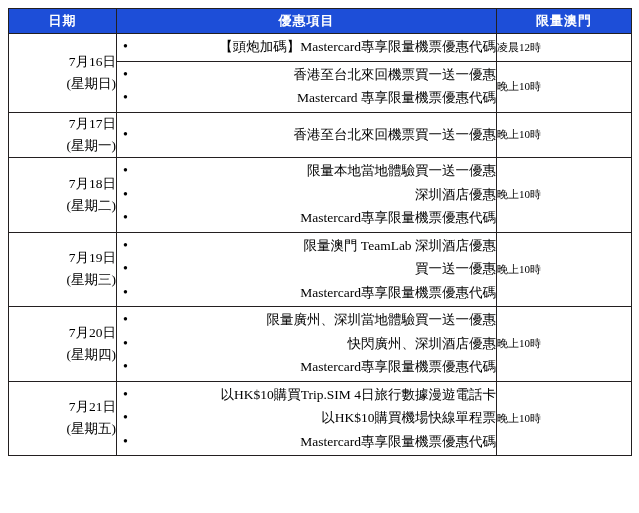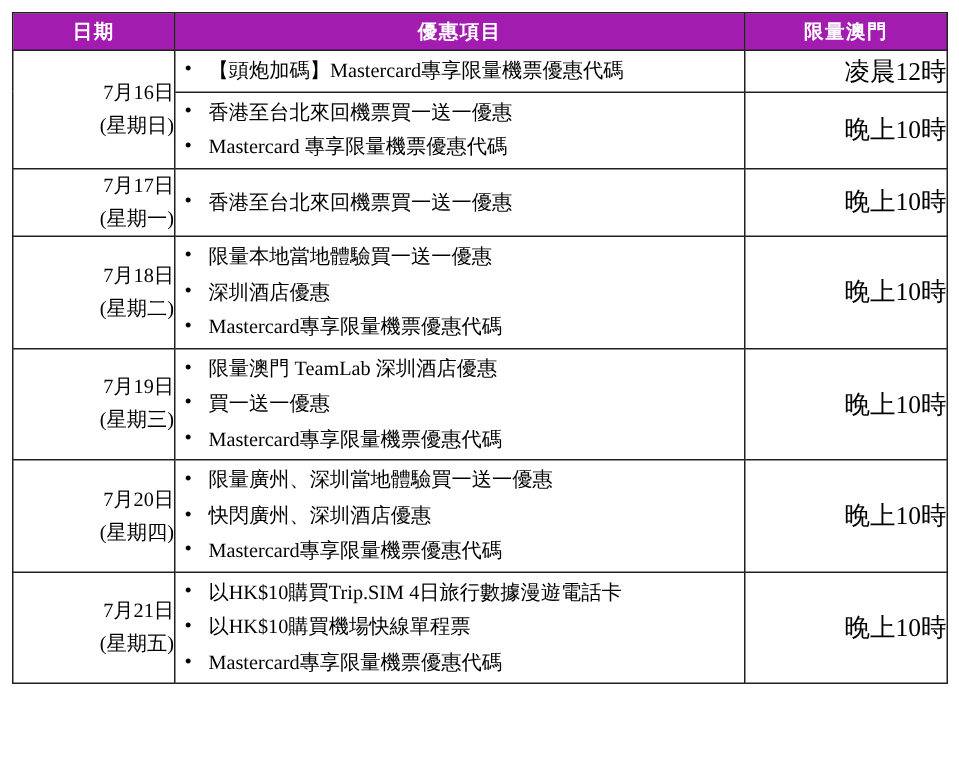--- a/index.html
+++ b/index.html
@@ -25,21 +25,21 @@
     table-layout: fixed;
     width: 623px;
     margin: 0 auto;
   }
   table.promo th, table.promo td {
     border: 1px solid #231f20;
     vertical-align: middle;
     padding: 0;
   }
   thead th {
-    background: #a21caf;
+    background: #1d4ed8;
     color: #ffffff;
     font-family: "Liberation Sans", "DejaVu Sans", sans-serif;
     font-size: 13px;
     font-weight: bold;
     letter-spacing: 1px;
     height: 24px;
     text-align: center;
   }
   .col-date { width: 108px; }
   .col-items { width: 380px; }
@@ -48,33 +48,34 @@
   td.date-cell {
     text-align: right;
     font-size: 13.5px;
     line-height: 1.65;
     padding: 6px 2px;
   }
   td.date-cell .d1 { display: block; }
   td.date-cell .d2 { display: block; }
 
   td.time-cell {
-    text-align: right;
-    font-size: 17px;
+    text-align: left;
+    font-size: 11px;
     padding: 6px 2px;
   }
 
   td.items-cell {
     padding: 5px 6px 5px 10px;
     font-size: 13.5px;
   }
   ul.bullets {
     list-style: none;
     margin: 0;
     padding: 0;
+    text-align: right;
   }
   ul.bullets li {
     position: relative;
     padding-left: 22px;
     line-height: 1.52;
     margin: 3px 0;
   }
   ul.bullets li::before {
     content: "\2022";
     position: absolute;

